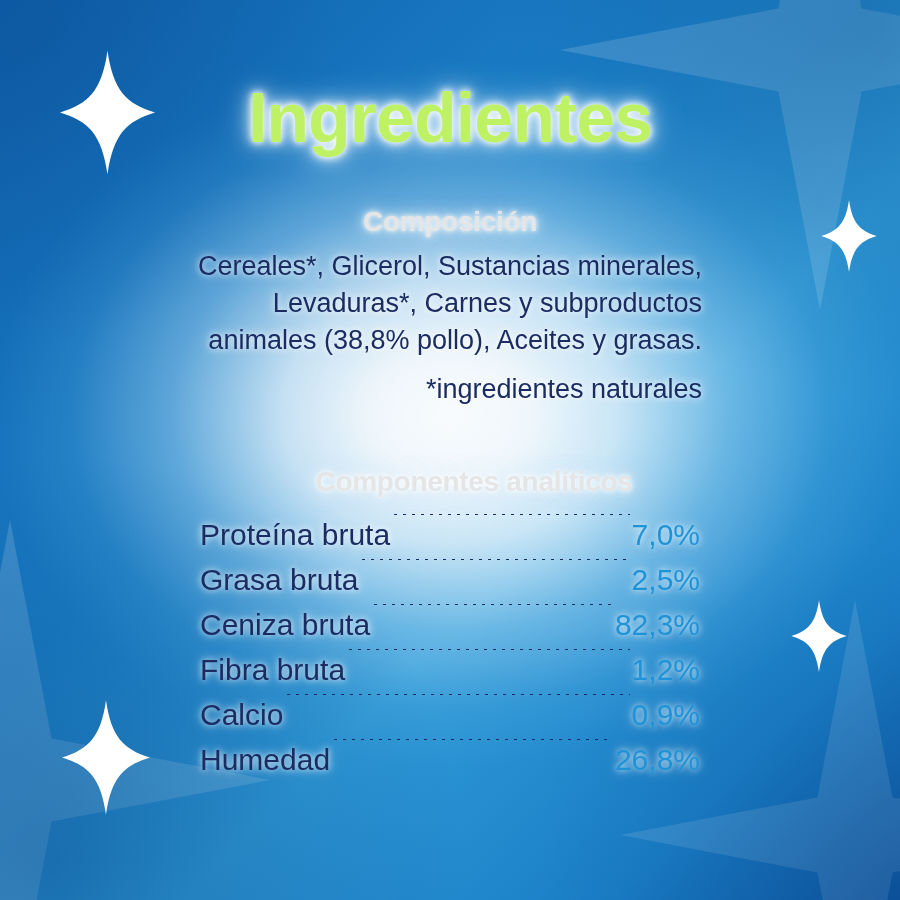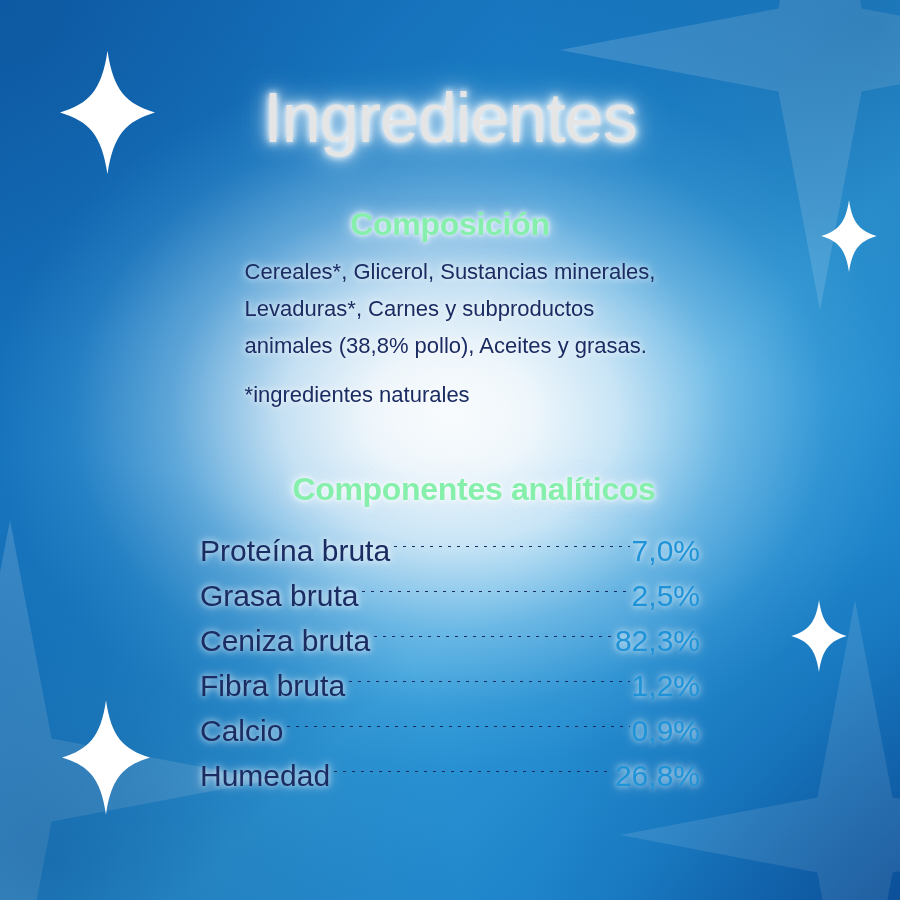--- a/index.html
+++ b/index.html
@@ -52,54 +52,54 @@
 
   
   #content{
     position:relative; z-index:5;
     width:900px; height:900px;
     display:flex; flex-direction:column; align-items:center;
     color:#182a66;
   }
   .title{
     margin-top:78px;
-    font-size:70px; font-weight:normal; letter-spacing:-1px;
-    color:#e5e5e5;
+    font-size:70px; font-weight:bold; letter-spacing:-1px;
+    color:#bef264;
     text-shadow:
       0 0 6px rgba(255,255,255,.98),
       0 0 12px rgba(255,255,255,.95),
       0 0 20px rgba(230,245,255,.9),
       0 0 34px rgba(200,236,255,.75);
   }
   .h2{
-    font-size:32px; font-weight:bold; color:#86efac; letter-spacing:-.3px;
+    font-size:28px; font-weight:bold; color:#e5e5e5; letter-spacing:-.3px;
     text-shadow:
       0 0 5px rgba(255,255,255,.95),
       0 0 12px rgba(255,255,255,.85),
       0 0 22px rgba(215,240,255,.7);
   }
   #composicion-heading{ margin-top:48px; }
   .comp-body{
     margin-top:10px;
-    text-align:left;
-    font-size:22px; line-height:37px; color:#1b2c63;
+    text-align:right;
+    font-size:27px; line-height:37px; color:#1b2c63;
     text-shadow:0 0 6px rgba(255,255,255,.85), 0 0 14px rgba(255,255,255,.6);
   }
   .comp-body .line{ display:block; white-space:nowrap; }
   .comp-note{ margin-top:12px; }
 
   #componentes-heading{ margin-top:58px;padding-left:48px; }
 
   .analytics{
     margin-top:20px;
     width:500px;
     display:flex; flex-direction:column;
   }
   .arow{
-    display:flex; align-items:center;
+    display:flex; align-items:flex-start;
     height:45px;
   }
   .arow .label{
     font-size:30px; color:#1b2c63; white-space:nowrap;
     text-shadow:0 0 6px rgba(255,255,255,.85), 0 0 13px rgba(255,255,255,.55);
   }
   .arow .leader{
     flex:1 1 auto;
     margin:0 2px 0 1px;
     position:relative;

